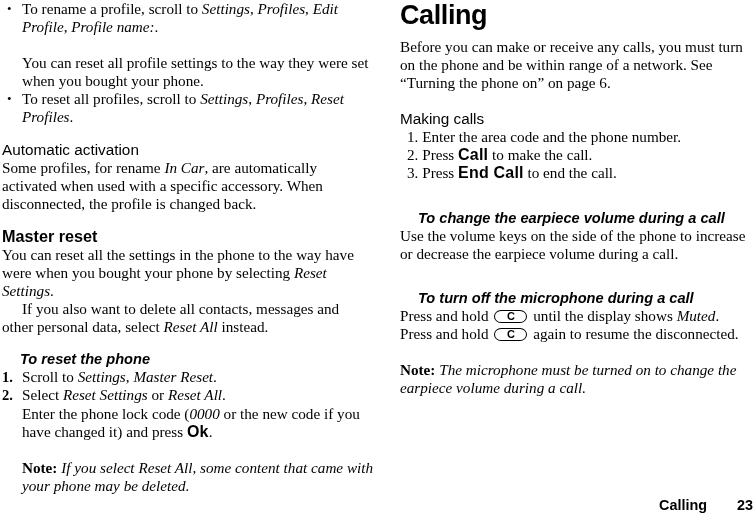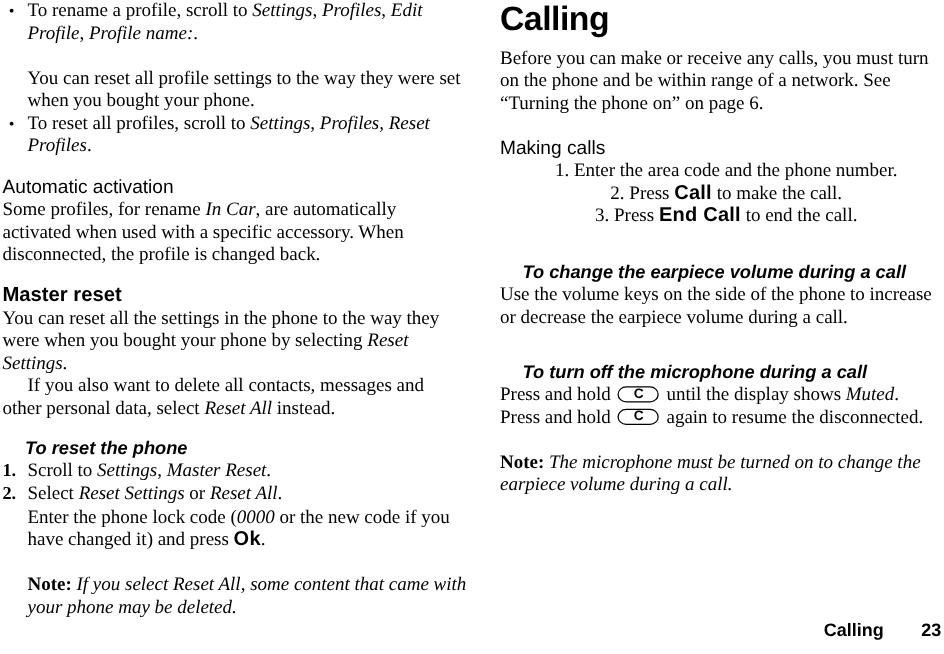--- a/index.html
+++ b/index.html
@@ -111,21 +111,20 @@
   .li .marker.num {
     font-weight: bold;
     font-size: 14.6px;
     left: 0px;
   }
   .li-r {
     position: relative;
     padding-left: 7px;
     font-size: 15.2px;
     line-height: 18.1px;
-    text-align: center;
   }
 
   .cont-indent { padding-left: 20px; }
   .first-indent { text-indent: 20px; }
 
   
   .ckey {
     display: inline-block;
     vertical-align: -2px;
     width: 33px;
@@ -193,21 +192,21 @@
     </div>
 
     <div class="spacer-md"></div>
 
     <h3 class="h3">Automatic activation</h3>
     <p class="para"><span>Some profiles, for rename </span><i>In Car</i><span>, are automatically activated when used with a specific accessory. When disconnected, the profile is changed back.</span></p>
 
     <div class="spacer-md"></div>
 
     <h2 class="h2">Master reset</h2>
-    <p class="para"><span>You can reset all the settings in the phone to the way they were when you bought your phone by selecting </span><i>Reset Settings</i><span>.</span></p>
+    <p class="para"><span>You can reset all the settings in the phone to the way have were when you bought your phone by selecting </span><i>Reset Settings</i><span>.</span></p>
     <p class="para first-indent"><span>If you also want to delete all contacts, messages and other personal data, select </span><i>Reset All</i><span> instead.</span></p>
 
     <div class="spacer-md"></div>
 
     <h4 class="h4 h4-indent">To reset the phone</h4>
 
     <div class="list">
       <div class="li">
         <span class="marker num">1.</span>
         <span><span>Scroll to </span><i>Settings</i><span>, </span><i>Master Reset</i><span>.</span></span>

